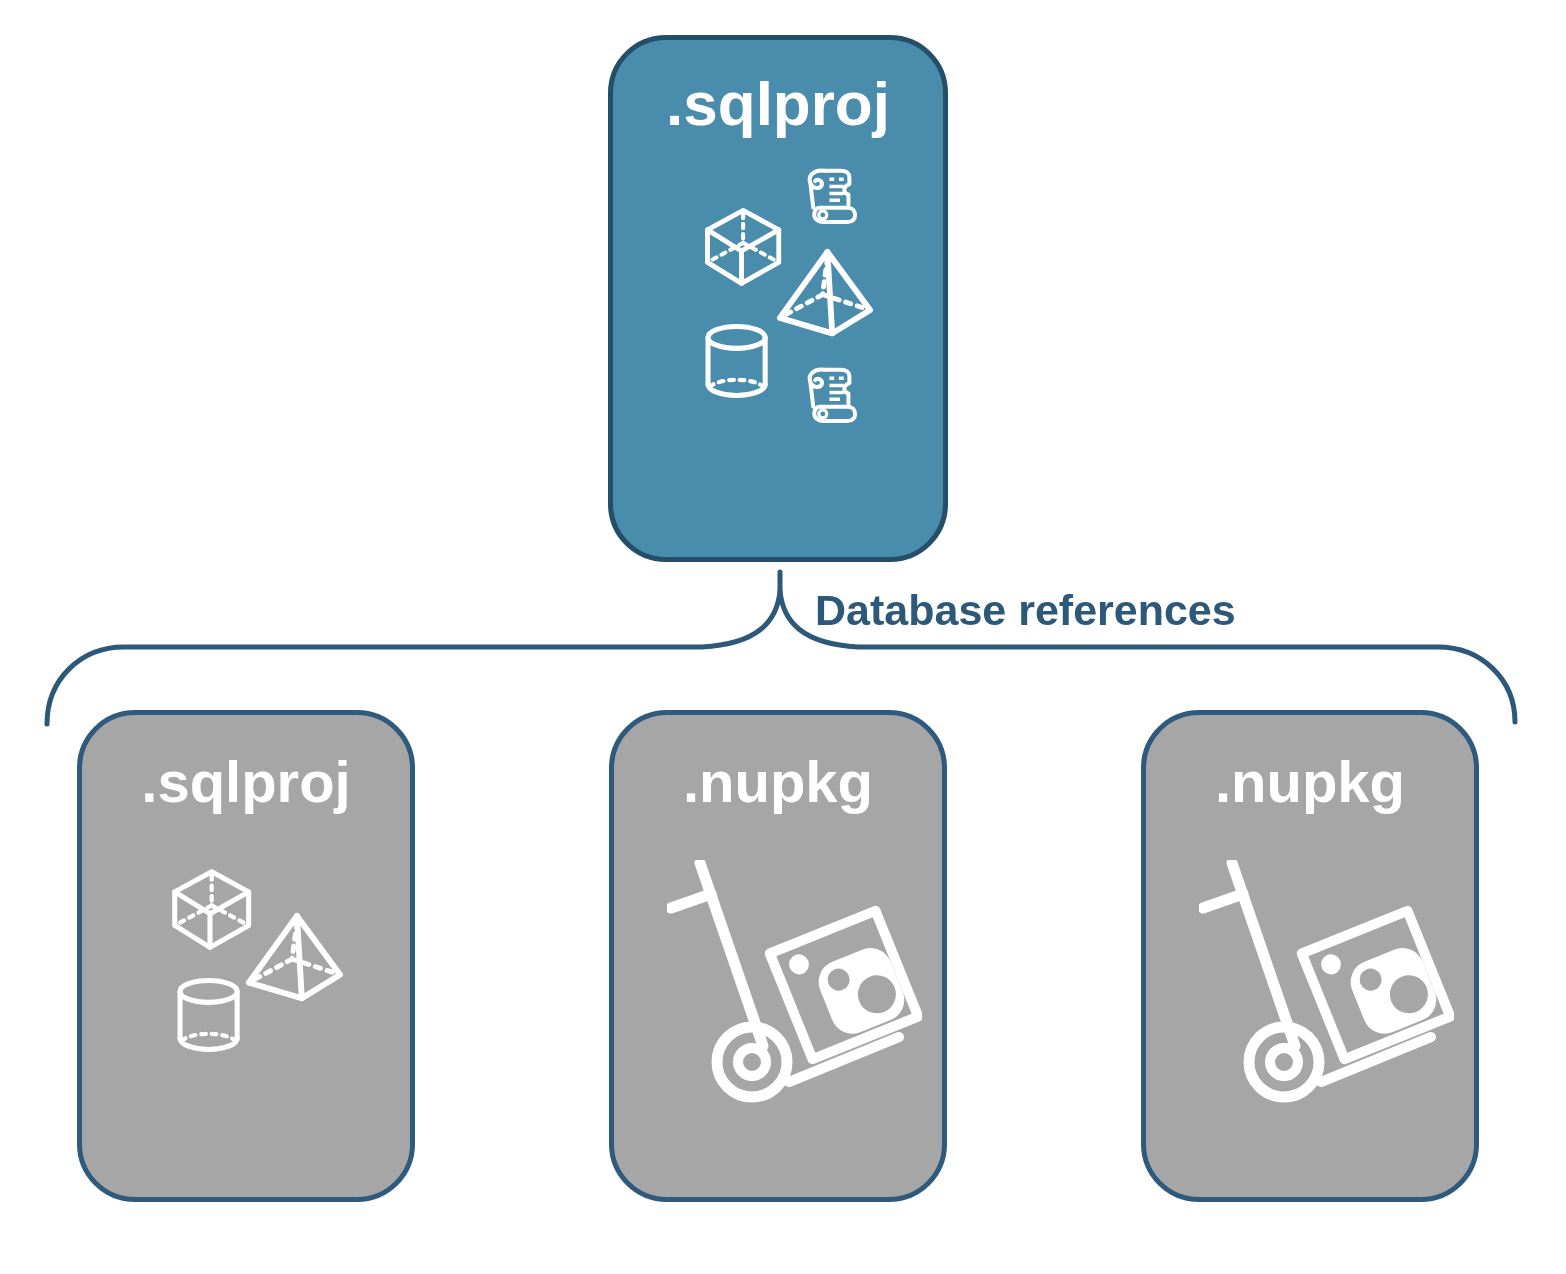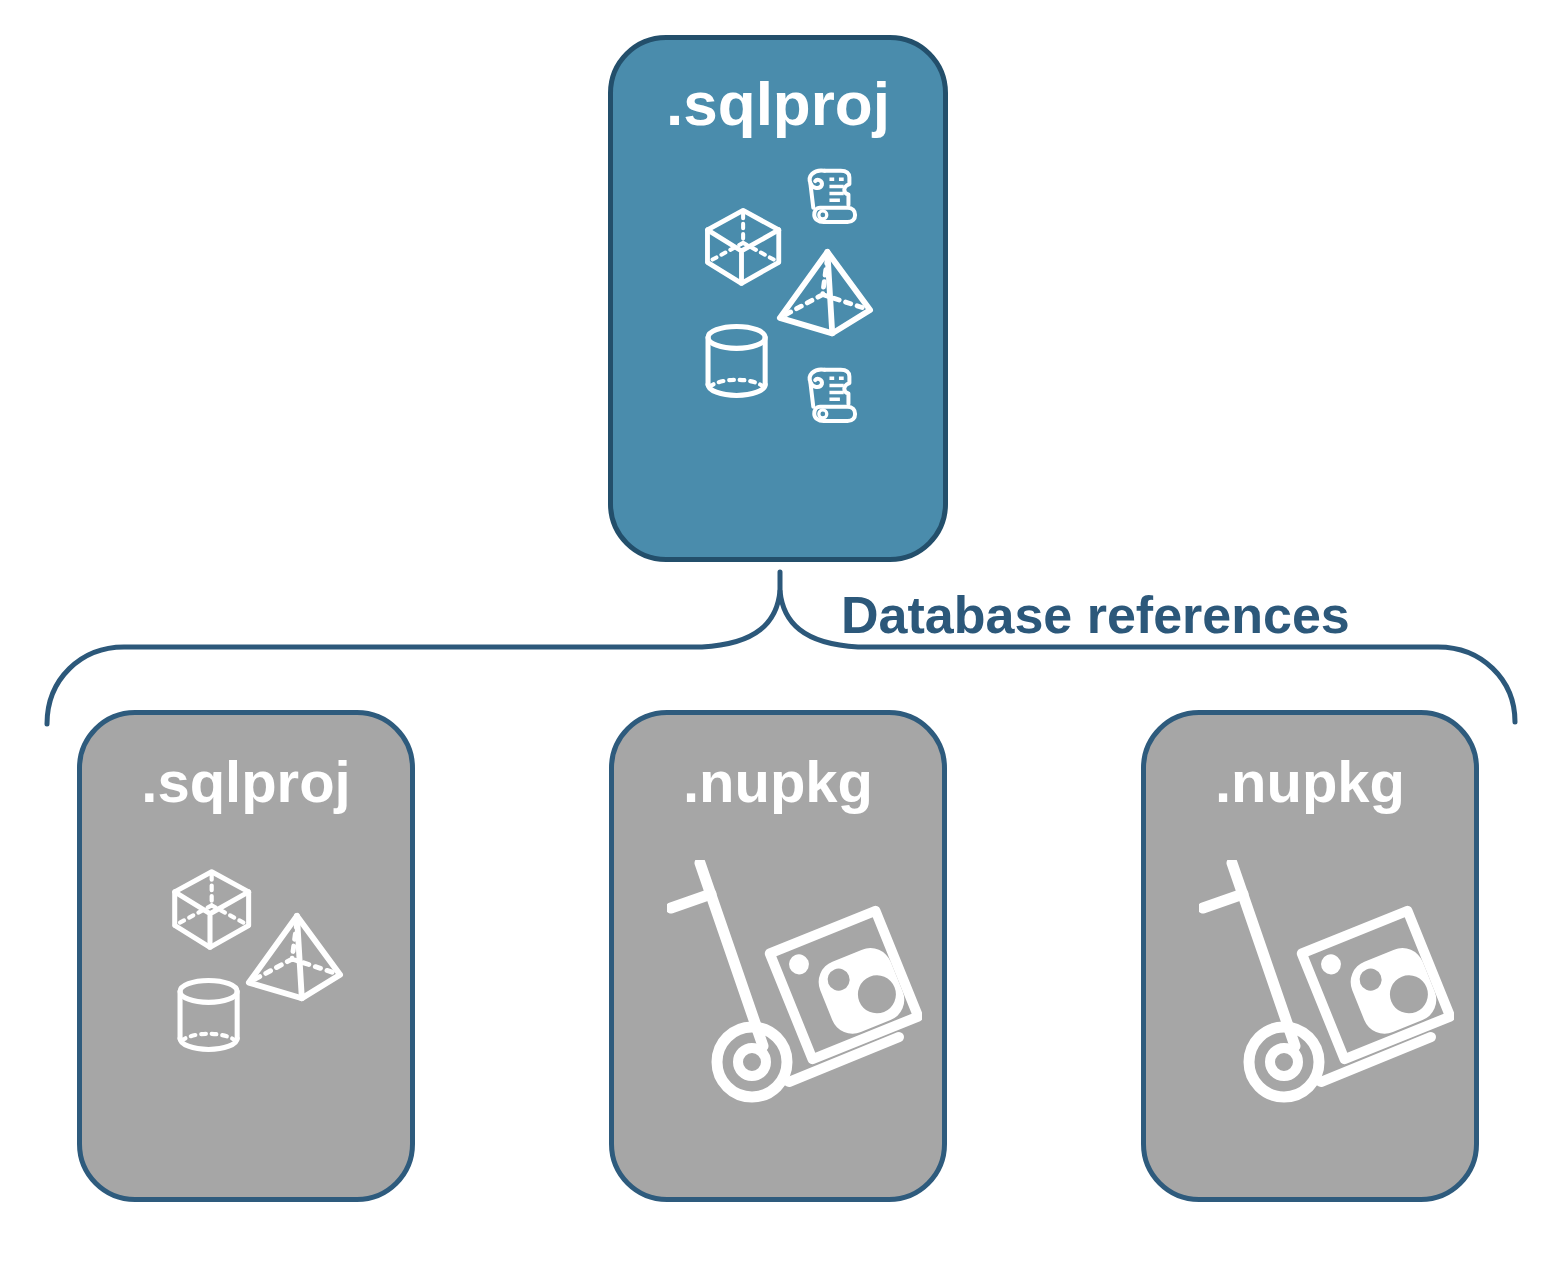--- a/index.html
+++ b/index.html
@@ -44,22 +44,22 @@
   .dash { stroke-dasharray: 5.5 7; }
   .thin { stroke-linecap: butt; }
   .fillw { fill: var(--icon_stroke); stroke: none; }
   .hole  { fill: var(--child_fill);  stroke: none; }
   .brace { position: absolute; left: 0; top: 0; pointer-events: none; }
   .brace path {
     fill: none; stroke: var(--connector_line);
     stroke-width: 5; stroke-linecap: round;
   }
   .connector-label {
-    position: absolute; left: 841px; top: 589px;
-    font-weight: bold; font-size: 52px; line-height: 1;
+    position: absolute; left: 815px; top: 589px;
+    font-weight: bold; font-size: 43px; line-height: 1;
     color: var(--connector_text); white-space: nowrap;
   }
 </style>
 </head>
 <body>
 
 <div class="canvas">
 
   <div class="box box--root">
     <div class="box-title">.sqlproj</div>

